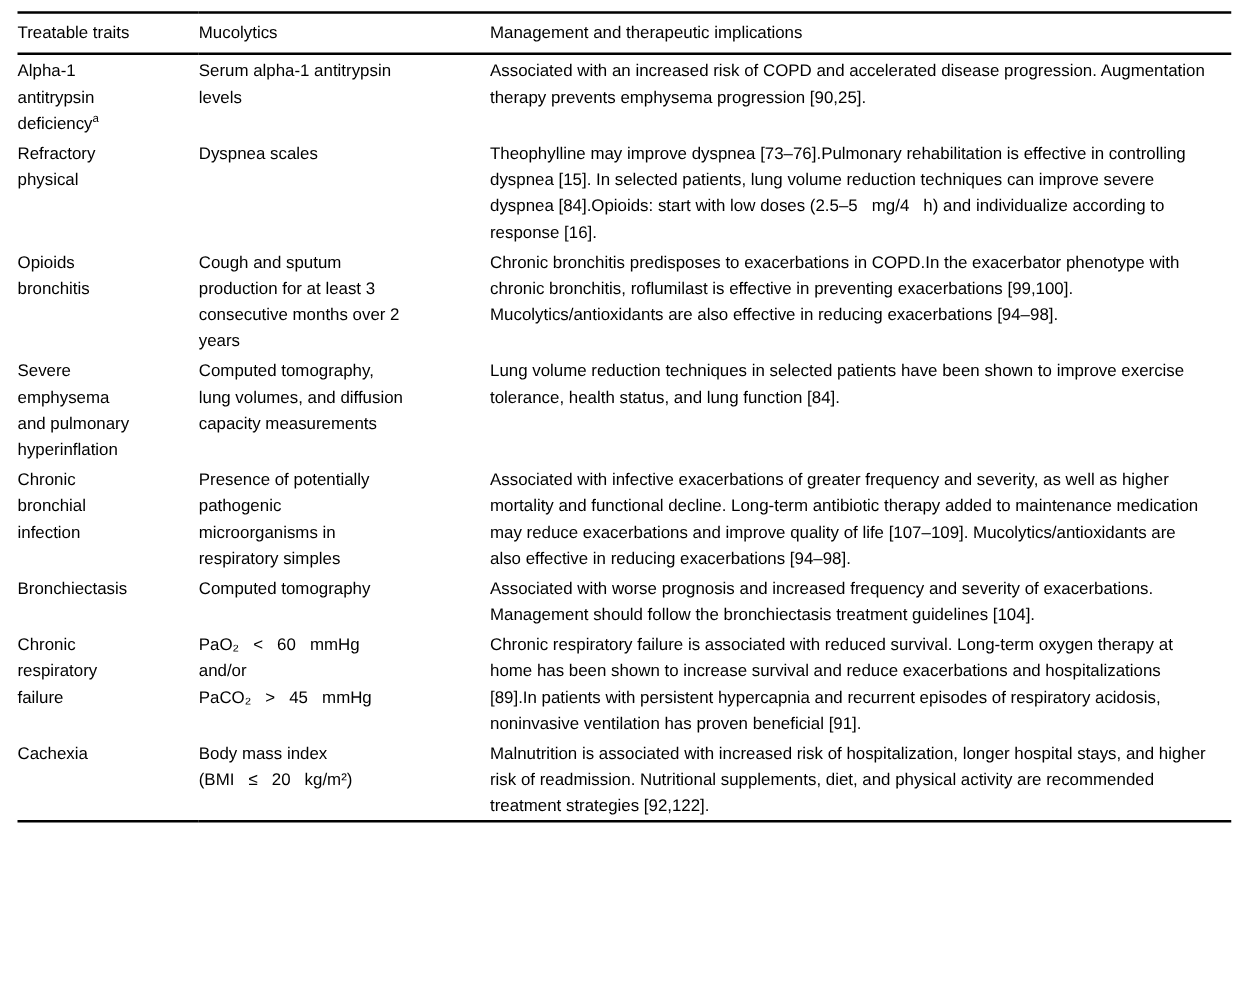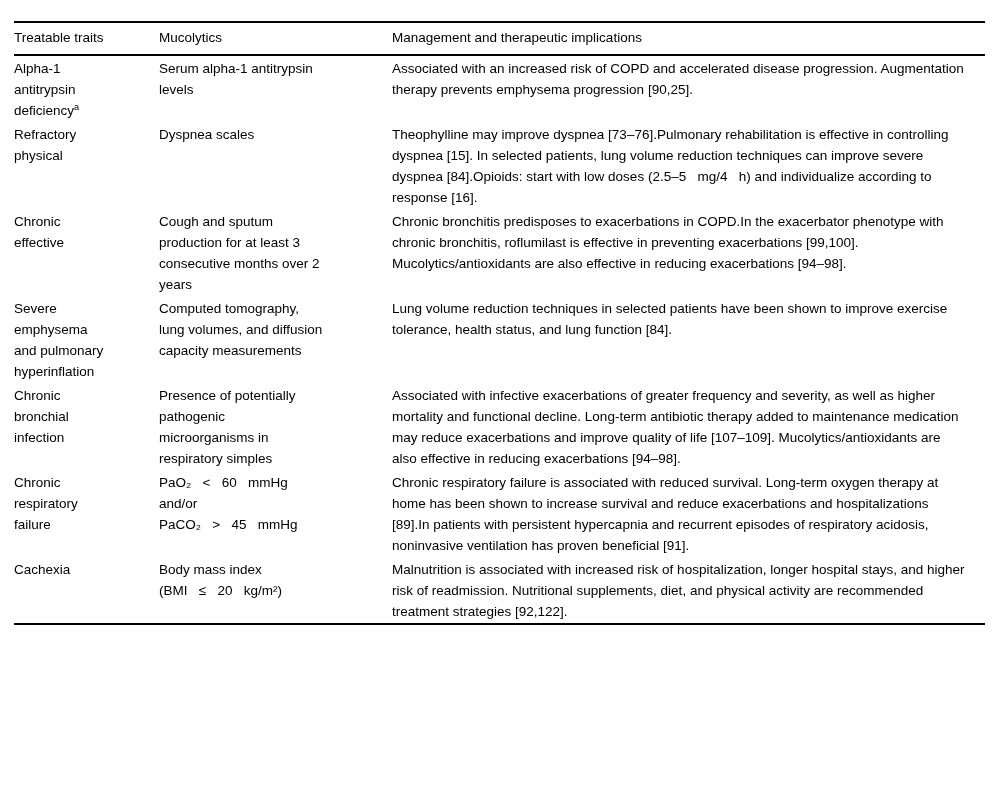--- a/index.html
+++ b/index.html
@@ -4,21 +4,21 @@
 <style>
   html, body {
     margin: 0;
     padding: 0;
     background: #ffffff;
   }
   .page {
     width: 1000px;
     height: 802px;
     box-sizing: border-box;
-    padding: 21px 15px 0 14px;
+    padding: 9px 15px 0 14px;
     background: #ffffff;
     color: #000000;
     font-family: "Liberation Sans", sans-serif;
     font-size: 13.5px;
     overflow: hidden;
   }
   table.traits {
     width: 100%;
     table-layout: fixed;
     border-collapse: collapse;
@@ -73,33 +73,38 @@
         <td class="trait"><span>Alpha-1 antitrypsin deficiency</span><sup class="fn">a</sup></td>
         <td class="ind">Serum alpha-1 antitrypsin levels</td>
         <td class="rel">Associated with an increased risk of COPD and accelerated disease progression. Augmentation therapy prevents emphysema progression [90,25].</td>
       </tr>
       <tr>
         <td class="trait">Refractory physical</td>
         <td class="ind">Dyspnea scales</td>
         <td class="rel">Theophylline may improve dyspnea [73–76].Pulmonary rehabilitation is effective in controlling dyspnea [15]. In selected patients, lung volume reduction techniques can improve severe dyspnea [84].Opioids: start with low doses (2.5–5   mg/4   h) and individualize according to response [16].</td>
       </tr>
       <tr>
-        <td class="trait">Chronic effective</td>
+        <td class="trait">Opioids bronchitis</td>
         <td class="ind">Cough and sputum production for at least 3 consecutive months over 2 years</td>
         <td class="rel">Chronic bronchitis predisposes to exacerbations in COPD.In the exacerbator phenotype with chronic bronchitis, roflumilast is effective in preventing exacerbations [99,100]. Mucolytics/antioxidants are also effective in reducing exacerbations [94–98].</td>
       </tr>
       <tr>
         <td class="trait">Severe emphysema and pulmonary hyperinflation</td>
         <td class="ind">Computed tomography, lung volumes, and diffusion capacity measurements</td>
         <td class="rel">Lung volume reduction techniques in selected patients have been shown to improve exercise tolerance, health status, and lung function [84].</td>
       </tr>
       <tr>
         <td class="trait">Chronic bronchial infection</td>
         <td class="ind">Presence of potentially pathogenic microorganisms in respiratory simples</td>
         <td class="rel">Associated with infective exacerbations of greater frequency and severity, as well as higher mortality and functional decline. Long-term antibiotic therapy added to maintenance medication may reduce exacerbations and improve quality of life [107–109]. Mucolytics/antioxidants are also effective in reducing exacerbations [94–98].</td>
+      </tr>
+      <tr>
+        <td class="trait">Bronchiectasis</td>
+        <td class="ind">Computed tomography</td>
+        <td class="rel">Associated with worse prognosis and increased frequency and severity of exacerbations. Management should follow the bronchiectasis treatment guidelines [104].</td>
       </tr>
       <tr>
         <td class="trait">Chronic respiratory failure</td>
         <td class="ind">PaO₂   &lt;   60   mmHg
 and/or
 PaCO₂   &gt;   45   mmHg</td>
         <td class="rel">Chronic respiratory failure is associated with reduced survival. Long-term oxygen therapy at home has been shown to increase survival and reduce exacerbations and hospitalizations [89].In patients with persistent hypercapnia and recurrent episodes of respiratory acidosis, noninvasive ventilation has proven beneficial [91].</td>
       </tr>
       <tr>
         <td class="trait">Cachexia</td>

